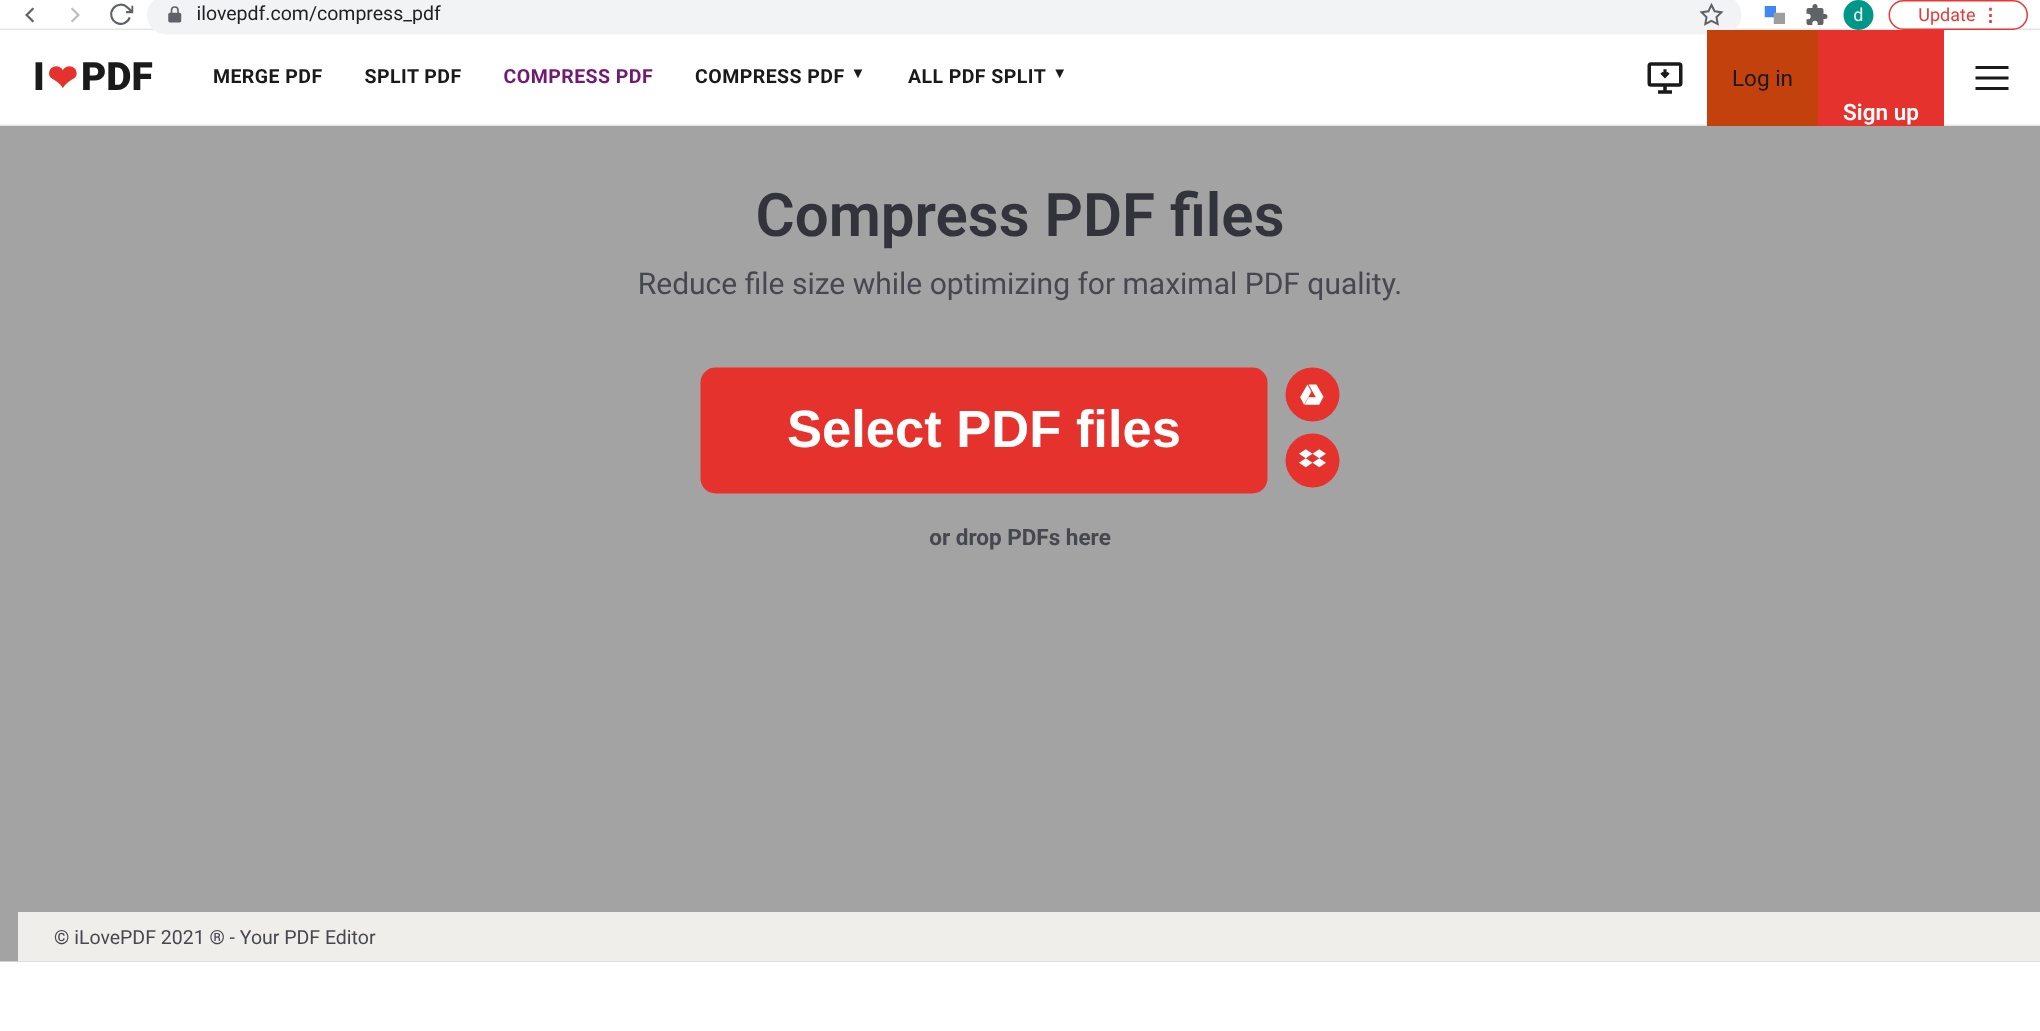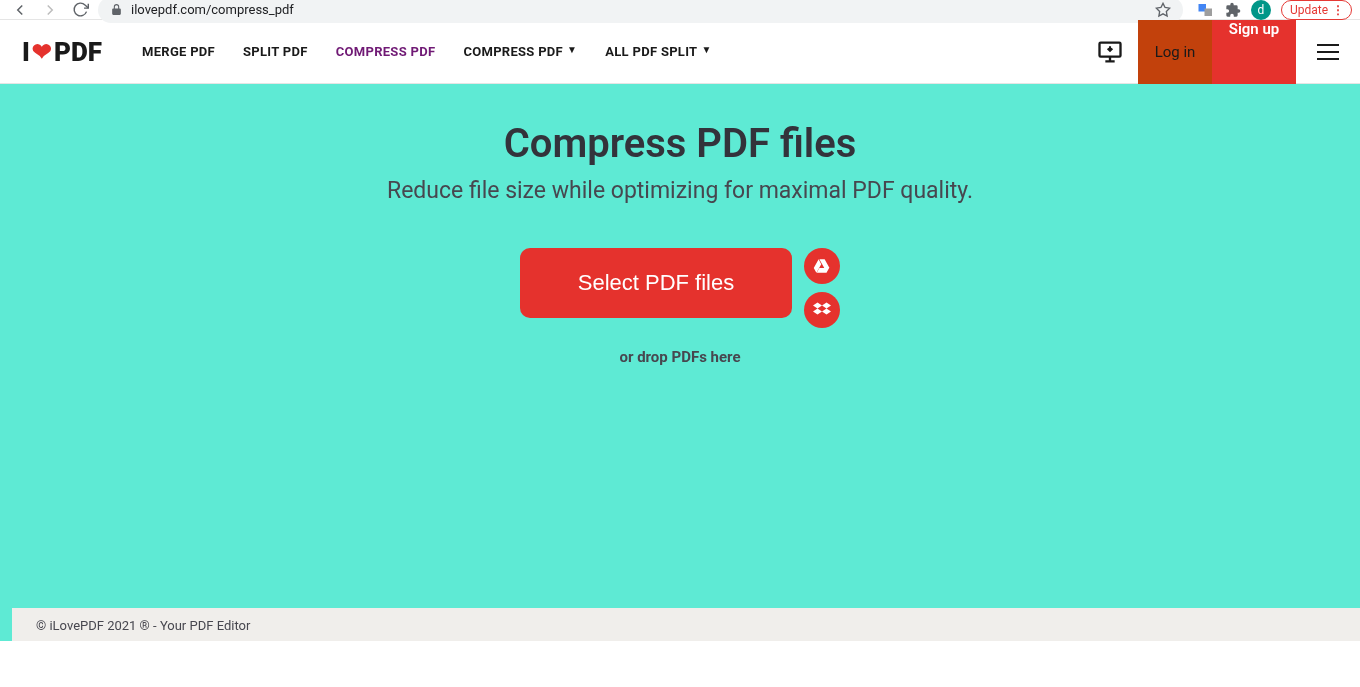--- a/index.html
+++ b/index.html
@@ -7,45 +7,45 @@
 
 
 .browser-bar { height: 20px; background: #fff; display: flex; align-items: center; padding: 0 8px; gap: 6px; border-bottom: 1px solid #e5e5e5;}
 .browser-bar .nav-icon { width: 24px; height: 24px; display:flex; align-items:center; justify-content:center; color:#5f6368; cursor:pointer;}
 .browser-bar .nav-icon.disabled { color:#bdbdbd; }
 .address-wrap { flex:1; background:#f1f3f4; border-radius:14px; height:26px; display:flex; align-items:center; padding:0 12px; gap:8px; color:#5f6368; font-size:13px; }
 .address-wrap .lock { color:#5f6368; }
 .address-wrap .url-text { color:#202124; }
 .right-icons { display:flex; align-items:center; gap:10px; padding-left:8px;}
 .avatar-circle { width:20px; height:20px; border-radius:50%; background:#009688; color:#fff; display:flex; align-items:center; justify-content:center; font-size:12px; }
-.update-btn { border:1px solid #e53935; color:#e53935; border-radius:14px; padding:2px 8px; font-size:12px; display:flex; align-items:center; gap:4px; cursor:pointer;}
+.update-btn { border:1px solid #e53935; color:#e53935; border-radius:14px; padding:2px 19px; font-size:12px; display:flex; align-items:center; gap:4px; cursor:pointer;}
 .update-btn .dots { font-weight:bold; letter-spacing:-1px;}
 
 
 .site-header { height:64px; background:#fff; border-bottom:1px solid #e5e5e5; display:flex; align-items:center; padding-left:22px; }
 .logo { display:flex; align-items:center; gap:2px; font-weight:900; font-size:26px; color:#1a1a1a; letter-spacing:0px; margin-right:40px;}
 .logo .heart { color:#e5322d; font-size:24px; position:relative; top:0px;}
 .nav { display:flex; gap:28px; align-items:center; }
 .nav-item { font-size:13px; font-weight:700; color:#1a1a1a; letter-spacing:0.3px; cursor:pointer; display:flex; align-items:flex-start; gap:4px;}
 .nav-item.active { color:#701a75; }
 .caret { font-size:10px; }
 .header-right { margin-left:auto; display:flex; align-items:stretch; height:64px;}
 .download-icon-box { width:56px; display:flex; align-items:center; justify-content:center; cursor:pointer;}
 .login-btn { width:74px; background:#c2410c; display:flex; align-items:center; justify-content:center; font-size:15px; color:#1a1a1a; cursor:pointer;}
-.signup-btn { width:84px; background:#e5322d; color:#fff; display:flex; align-items:flex-start; justify-content:center; font-size:15px; font-weight:600; cursor:pointer;}
+.signup-btn { width:84px; background:#e5322d; color:#fff; display:flex; align-items:flex-end; justify-content:center; font-size:15px; font-weight:600; cursor:pointer;}
 .hamburger-box { width:64px; display:flex; align-items:center; justify-content:center; cursor:pointer;}
 .hamburger { display:flex; flex-direction:column; gap:5px;}
 .hamburger span { width:22px; height:2px; background:#1a1a1a; display:block;}
 
 
-.main { background:#5eead4; height:557px; display:flex; flex-direction:column; align-items:center; padding-top:36px; position:relative;}
+.main { background:#a3a3a3; height:557px; display:flex; flex-direction:column; align-items:center; padding-top:36px; position:relative;}
 .page-title { font-size:40px; font-weight:600; color:#33333b; margin-bottom:10px;}
-.page-subtitle { font-size:23px; color:#47474f; margin-bottom:44px;}
+.page-subtitle { font-size:20px; color:#47474f; margin-bottom:44px;}
 .select-row { display:flex; align-items:flex-start; gap:12px;}
-.select-btn { background:#e5322d; color:#fff; font-size:22px; font-weight:400; padding:22px 58px; border-radius:10px; cursor:pointer; border:none;}
+.select-btn { background:#e5322d; color:#fff; font-size:35px; font-weight:700; padding:22px 58px; border-radius:10px; cursor:pointer; border:none;}
 .cloud-col { display:flex; flex-direction:column; gap:8px;}
 .cloud-btn { width:36px; height:36px; border-radius:50%; background:#e5322d; display:flex; align-items:center; justify-content:center; cursor:pointer; color:#fff;}
 .drop-hint { margin-top:20px; font-size:15px; color:#47474f;font-weight:bold;}
 
 
 .footer { position:absolute; bottom:0; left:12px; right:0; background:#f0eeeb; padding:10px 24px 8px; font-size:13px; color:#47474f;}
 
 svg { display:block; }
 </style>
 </head>

